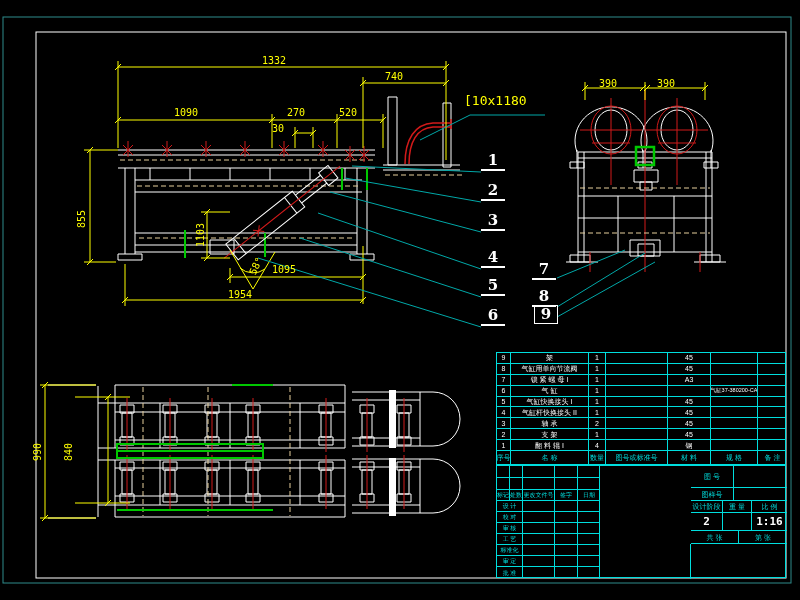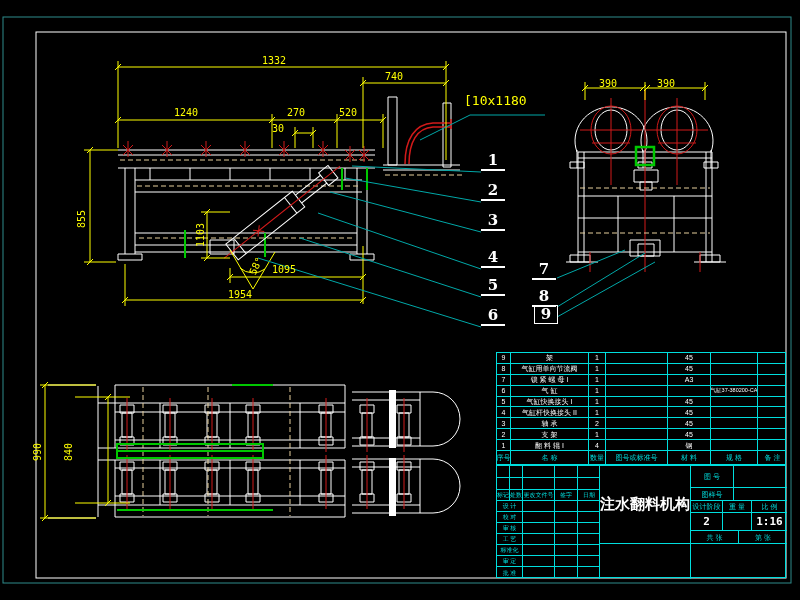--- a/index.html
+++ b/index.html
@@ -115,21 +115,21 @@
     <path fill="none" stroke="#ffff00" d="M115 70L121 64M443 70L449 64M360 86L366 80M443 86L449 80M115 123L121 117M269 123L275 117M334 123L340 117M380 123L386 117M292 136L298 130M310 136L316 130M227 280L233 274M360 280L366 274M122 303L128 297M360 303L366 297M582 91L588 85M640 91L646 85M644 91L650 85M702 91L708 85M87 153L93 147M87 265L93 259M204 215L210 209M204 261L210 255M42 388L48 382M42 521L48 515M105 400L111 394M105 506L111 500"></path>
   </g>
 
   <g>
     <path fill="none" stroke="#00a8a8" d="M352 166L481 172 M345 178L481 202 M330 192L481 232 M318 213L481 269 M300 238L481 297 M258 258L481 327 M420 140L470 115H545 M625 250L557 278 M645 253L557 307 M557 317L655 262"></path>
   </g>
 </svg>
 
 <span class="dim" style="left:262px;top:56px">1332</span>
 <span class="dim" style="left:385px;top:72px">740</span>
-<span class="dim" style="left:174px;top:108px">1240</span>
+<span class="dim" style="left:174px;top:108px">1090</span>
 <span class="dim" style="left:287px;top:108px">270</span>
 <span class="dim" style="left:339px;top:108px">520</span>
 <span class="dim" style="left:272px;top:124px">30</span>
 <span class="dim vdim" style="left:77px;top:228px">855</span>
 <span class="dim vdim" style="left:196px;top:247px">1103</span>
 <span class="dim adim" style="left:248px;top:272px">58°</span>
 <span class="dim" style="left:272px;top:265px">1095</span>
 <span class="dim" style="left:228px;top:290px">1954</span>
 <span class="dim" style="left:599px;top:79px">390</span>
 <span class="dim" style="left:657px;top:79px">390</span>
@@ -300,21 +300,20 @@
         <div class="sc" style="width:22px"></div>
       </div>
     <div class="srow" style="height:11px;border-bottom:none">
         <div class="sc" style="width:26px">批 准</div>
         <div class="sc" style="width:32px"></div>
         <div class="sc" style="width:23px"></div>
         <div class="sc" style="width:22px"></div>
       </div>
   </div>
 
-  <div class="tb-abs namecell">注水翻料机构</div>
   <div class="tb-abs" style="left:103px;top:78px;width:91px;height:35px;border-right:1px solid #00dede"></div>
 
   <div class="rrow" style="top:0;height:22px">
       <div class="rc" style="width:43px">图  号</div>
       <div class="rc" style="width:53px"></div>
     </div>
   <div class="rrow" style="top:22px;height:13px">
       <div class="rc" style="width:43px">图样号</div>
       <div class="rc" style="width:53px"></div>
     </div>

